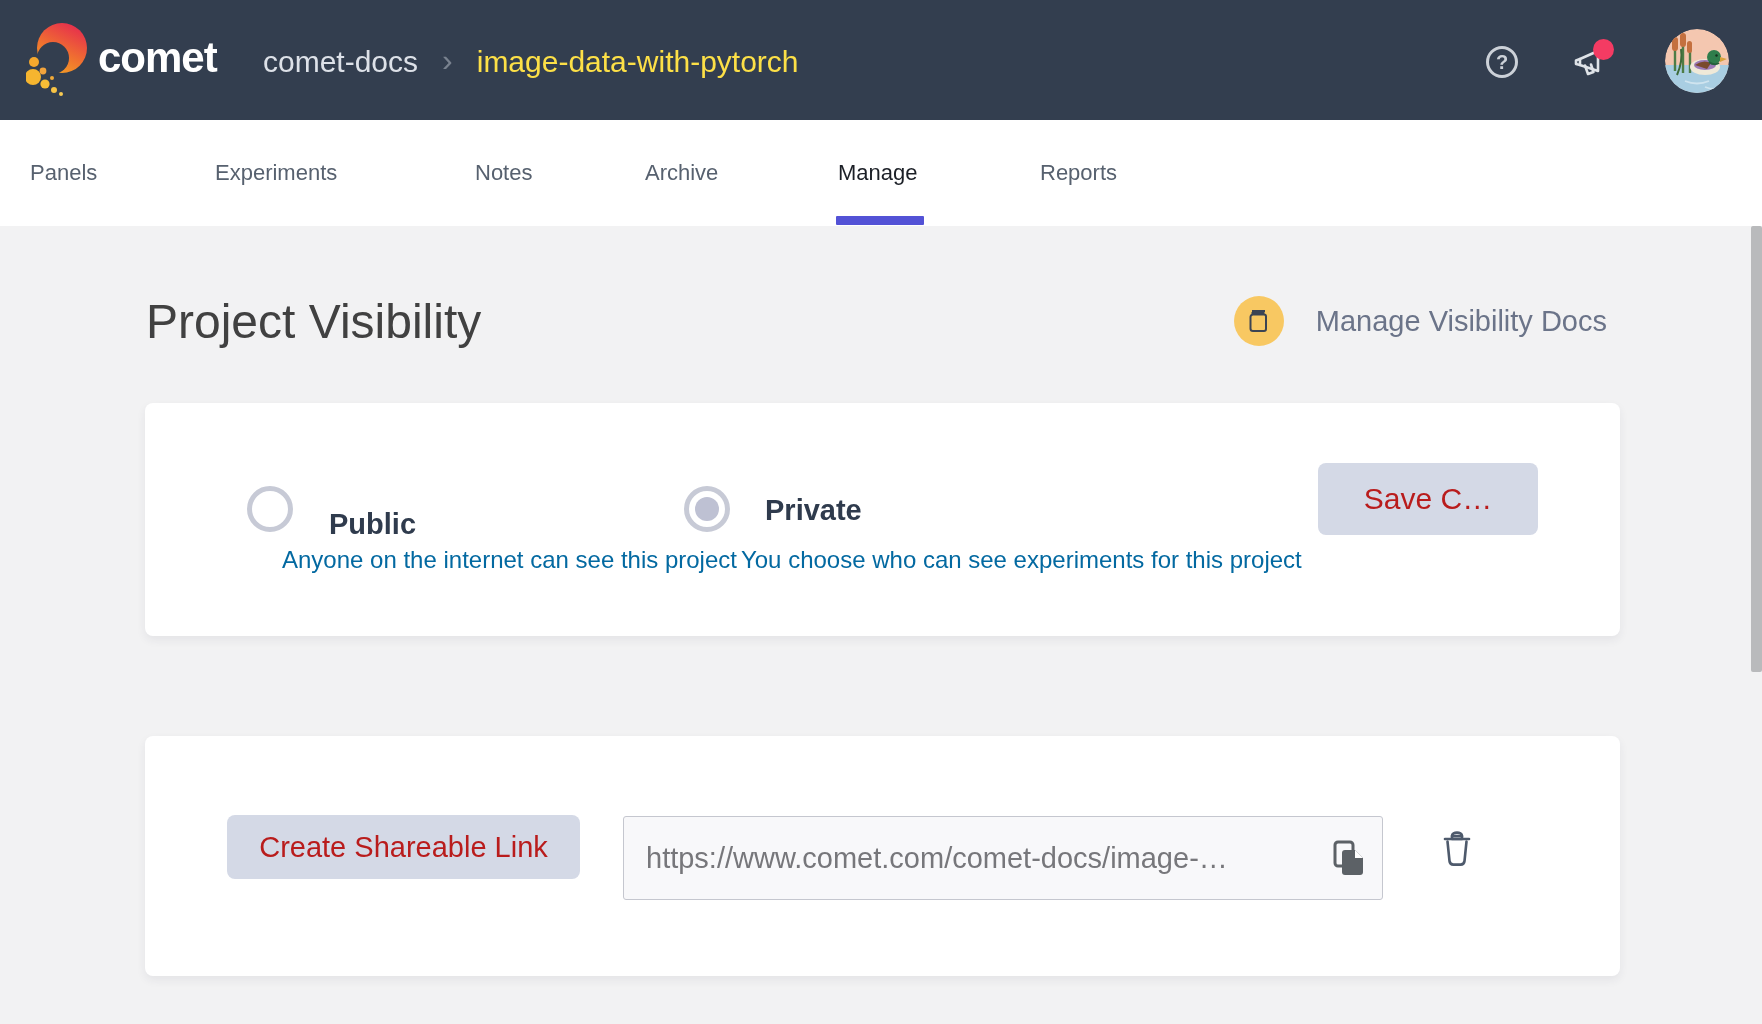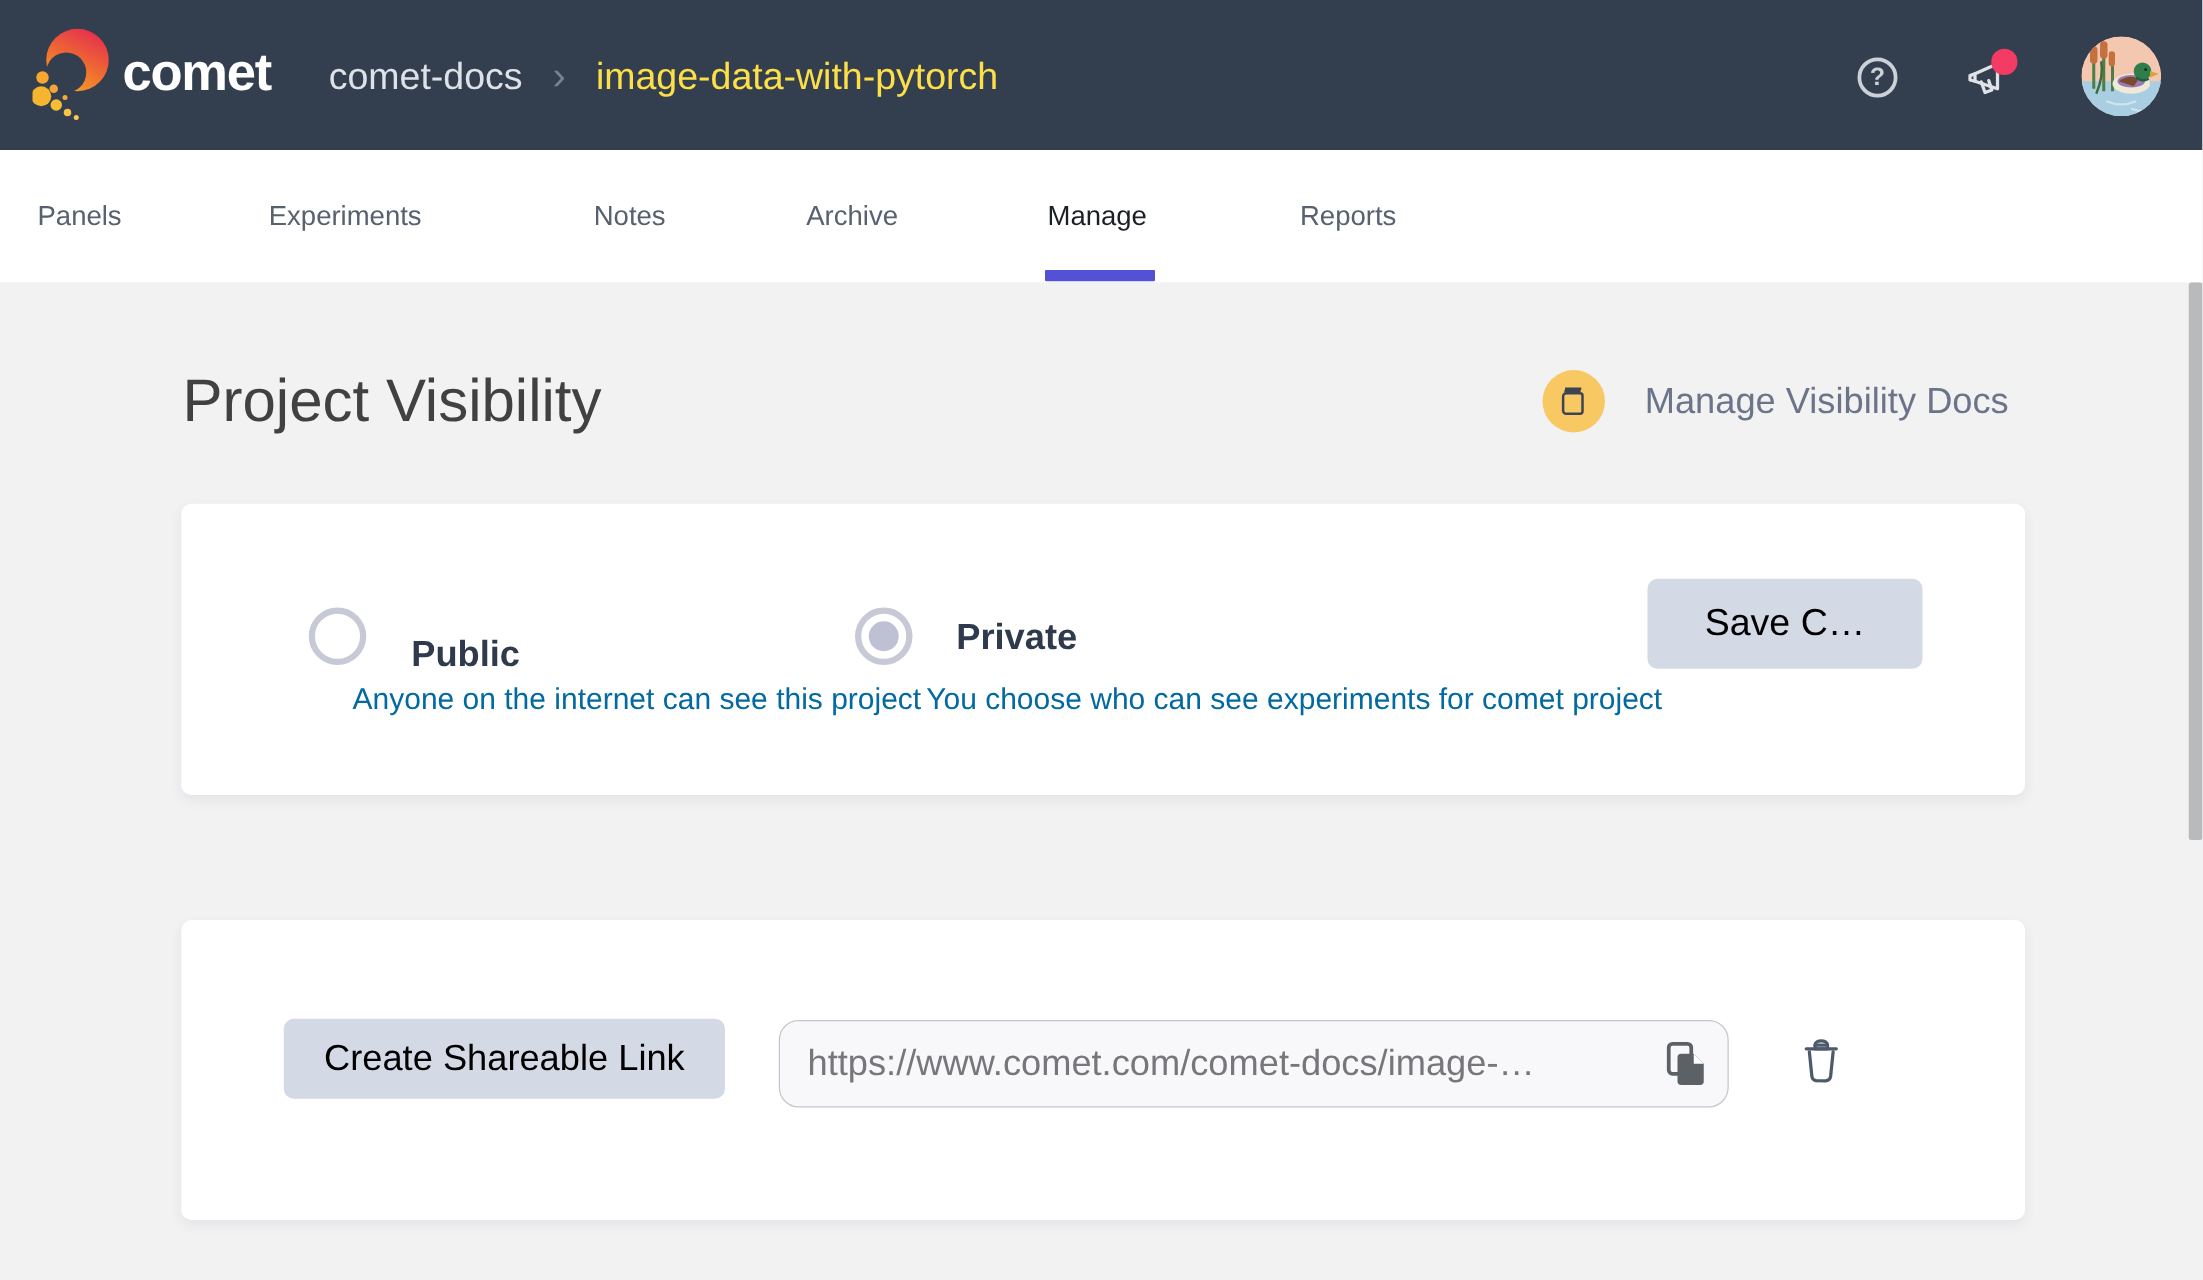--- a/index.html
+++ b/index.html
@@ -37,27 +37,27 @@
   .card { position:absolute; left:145px; width:1475px; background:#ffffff; border-radius:8px;
           box-shadow:0 4px 10px rgba(40,45,70,0.07); }
   .card1 { top:177px; height:233px; }
   .card2 { top:510px; height:240px; }
 
   .radio-outer { position:absolute; width:46px; height:46px; border-radius:50%; border:5px solid #c7cad6; background:#ffffff; cursor:pointer; }
   .radio-dot { position:absolute; left:6px; top:6px; width:24px; height:24px; border-radius:50%; background:#bec1d3; }
   .radio-label { position:absolute; font-size:29px; font-weight:700; color:#2f3b4d; line-height:36px; cursor:pointer; }
   .desc-row { position:absolute; left:137px; top:142px; display:flex; gap:4px; font-size:24px; color:#0369a1; line-height:30px; white-space:nowrap; }
 
-  .btn-disabled { position:absolute; background:#d4d9e6; border:none; border-radius:8px; color:#000000;
+  .btn-disabled { position:absolute; background:#d4d9e6; border:none; border-radius:8px; color:#b91c1c;
                   display:flex; align-items:center; justify-content:center; white-space:nowrap; overflow:hidden; }
   .save-btn { left:1173px; top:60px; width:220px; height:72px; font-size:30px; }
   .create-btn { left:82px; top:79px; width:353px; height:64px; font-size:29px; }
 
-  .link-field { position:absolute; left:478px; top:80px; width:760px; height:70px; background:#f8f8fa;
-                border:1px solid #c5c7cf; border-radius:16px; display:flex; align-items:center; padding:0 16px 0 22px; }
+  .link-field { position:absolute; left:478px; top:80px; width:760px; height:84px; background:#f8f8fa;
+                border:1px solid #c5c7cf; border-radius:3px; display:flex; align-items:center; padding:0 16px 0 22px; }
   .link-text { flex:1; font-size:29px; color:#77777b; white-space:nowrap; overflow:hidden; text-overflow:ellipsis; }
   .copy-btn { width:34px; height:38px; flex:none; margin-left:10px; cursor:pointer; }
   .trash-btn { position:absolute; left:1290px; top:90px; width:44px; height:44px; cursor:pointer;
                display:flex; align-items:center; justify-content:center; background:none; border:none; }
 
   .scroll-thumb { position:absolute; left:1751px; top:226px; width:11px; height:446px; background:#b9babc; border-radius:2px; cursor:pointer; }
 </style>
 </head>
 <body>
 
@@ -175,21 +175,21 @@
       <div class="radio-outer" style="left:102px; top:83px;"></div>
       <div class="radio-label" style="left:184px; top:103px;">Public</div>
 
       <div class="radio-outer" style="left:539px; top:83px;">
         <div class="radio-dot"></div>
       </div>
       <div class="radio-label" style="left:620px; top:89px;">Private</div>
 
       <div class="desc-row">
         <span>Anyone on the internet can see this project</span>
-        <span>You choose who can see experiments for comet project</span>
+        <span>You choose who can see experiments for this project</span>
       </div>
 
       <button class="btn-disabled save-btn">Save C…</button>
     </div>
 
     <div class="card card2">
 
       <button class="btn-disabled create-btn">Create Shareable Link</button>
 
       <div class="link-field">

